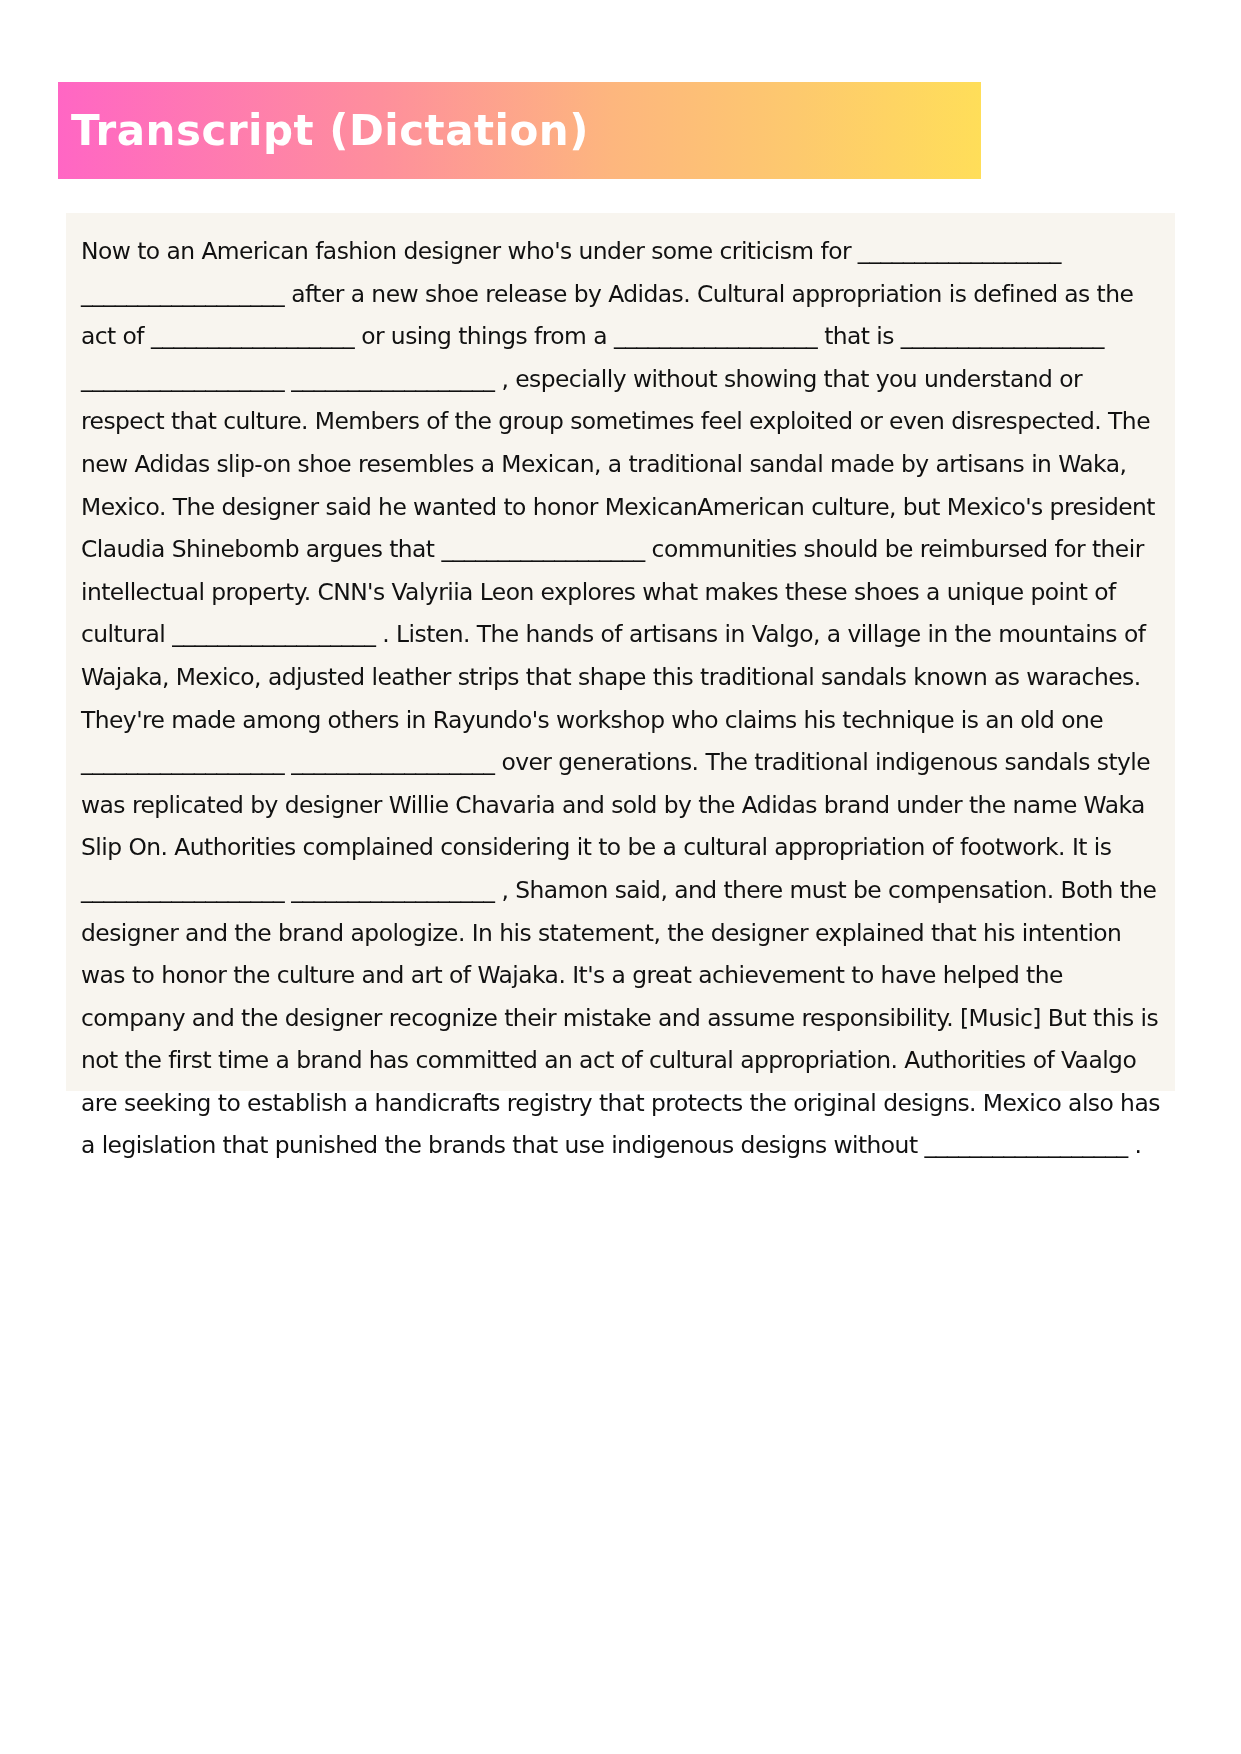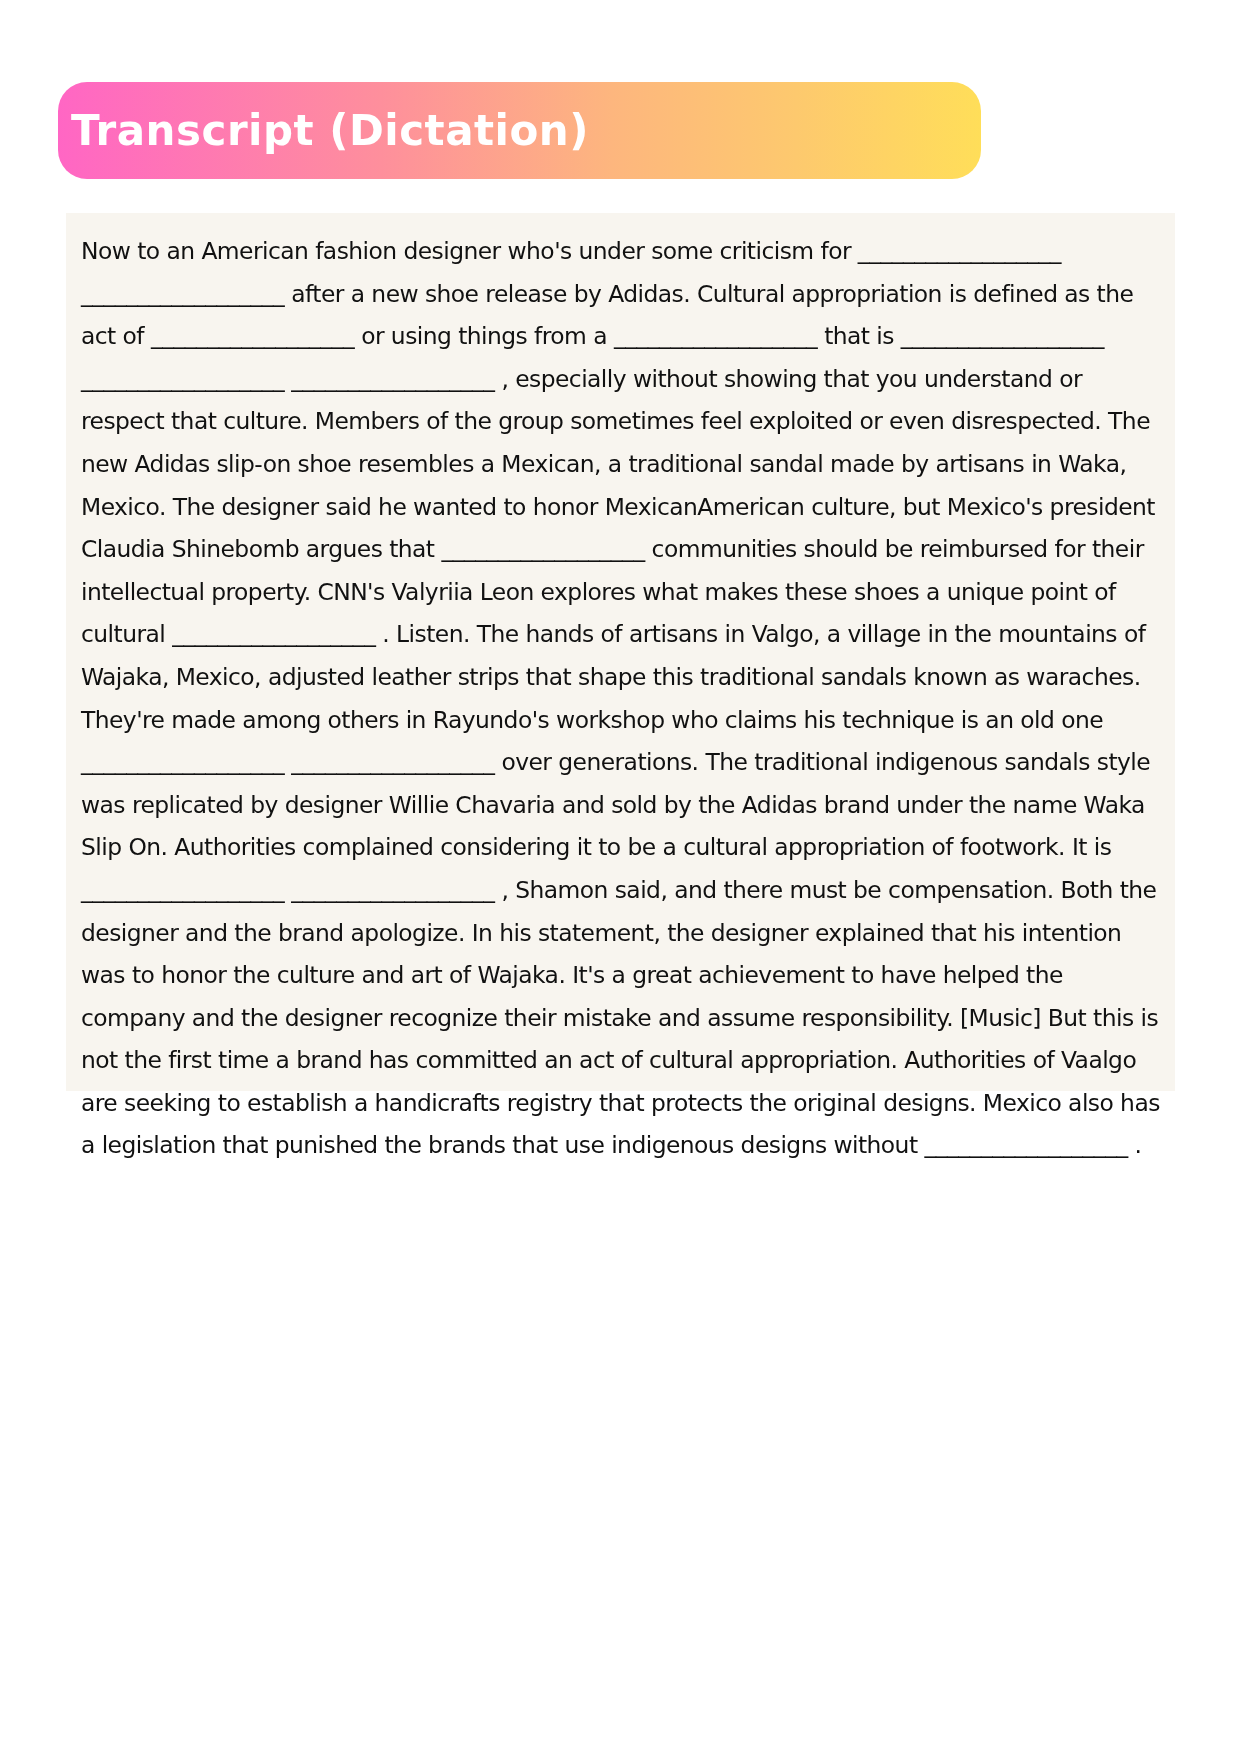--- a/index.html
+++ b/index.html
@@ -15,21 +15,20 @@
       font-family: "Liberation Sans", "DejaVu Sans", sans-serif;
     }
     .header-bar {
       position: absolute;
       left: 58px;
       top: 82px;
       width: 923px;
       height: 97px;
       background: linear-gradient(90deg, #ff66c4 0%, #fe8f9c 35%, #fdb67e 60%, #fdc96e 80%, #ffde59 100%);
       box-sizing: border-box;
-      border-radius: 29px;
     }
     .header-title {
       position: absolute;
       left: 13px;
       top: 0;
       height: 97px;
       line-height: 97px;
       color: #ffffff;
       font-family: "DejaVu Sans", sans-serif;
       font-weight: bold;

